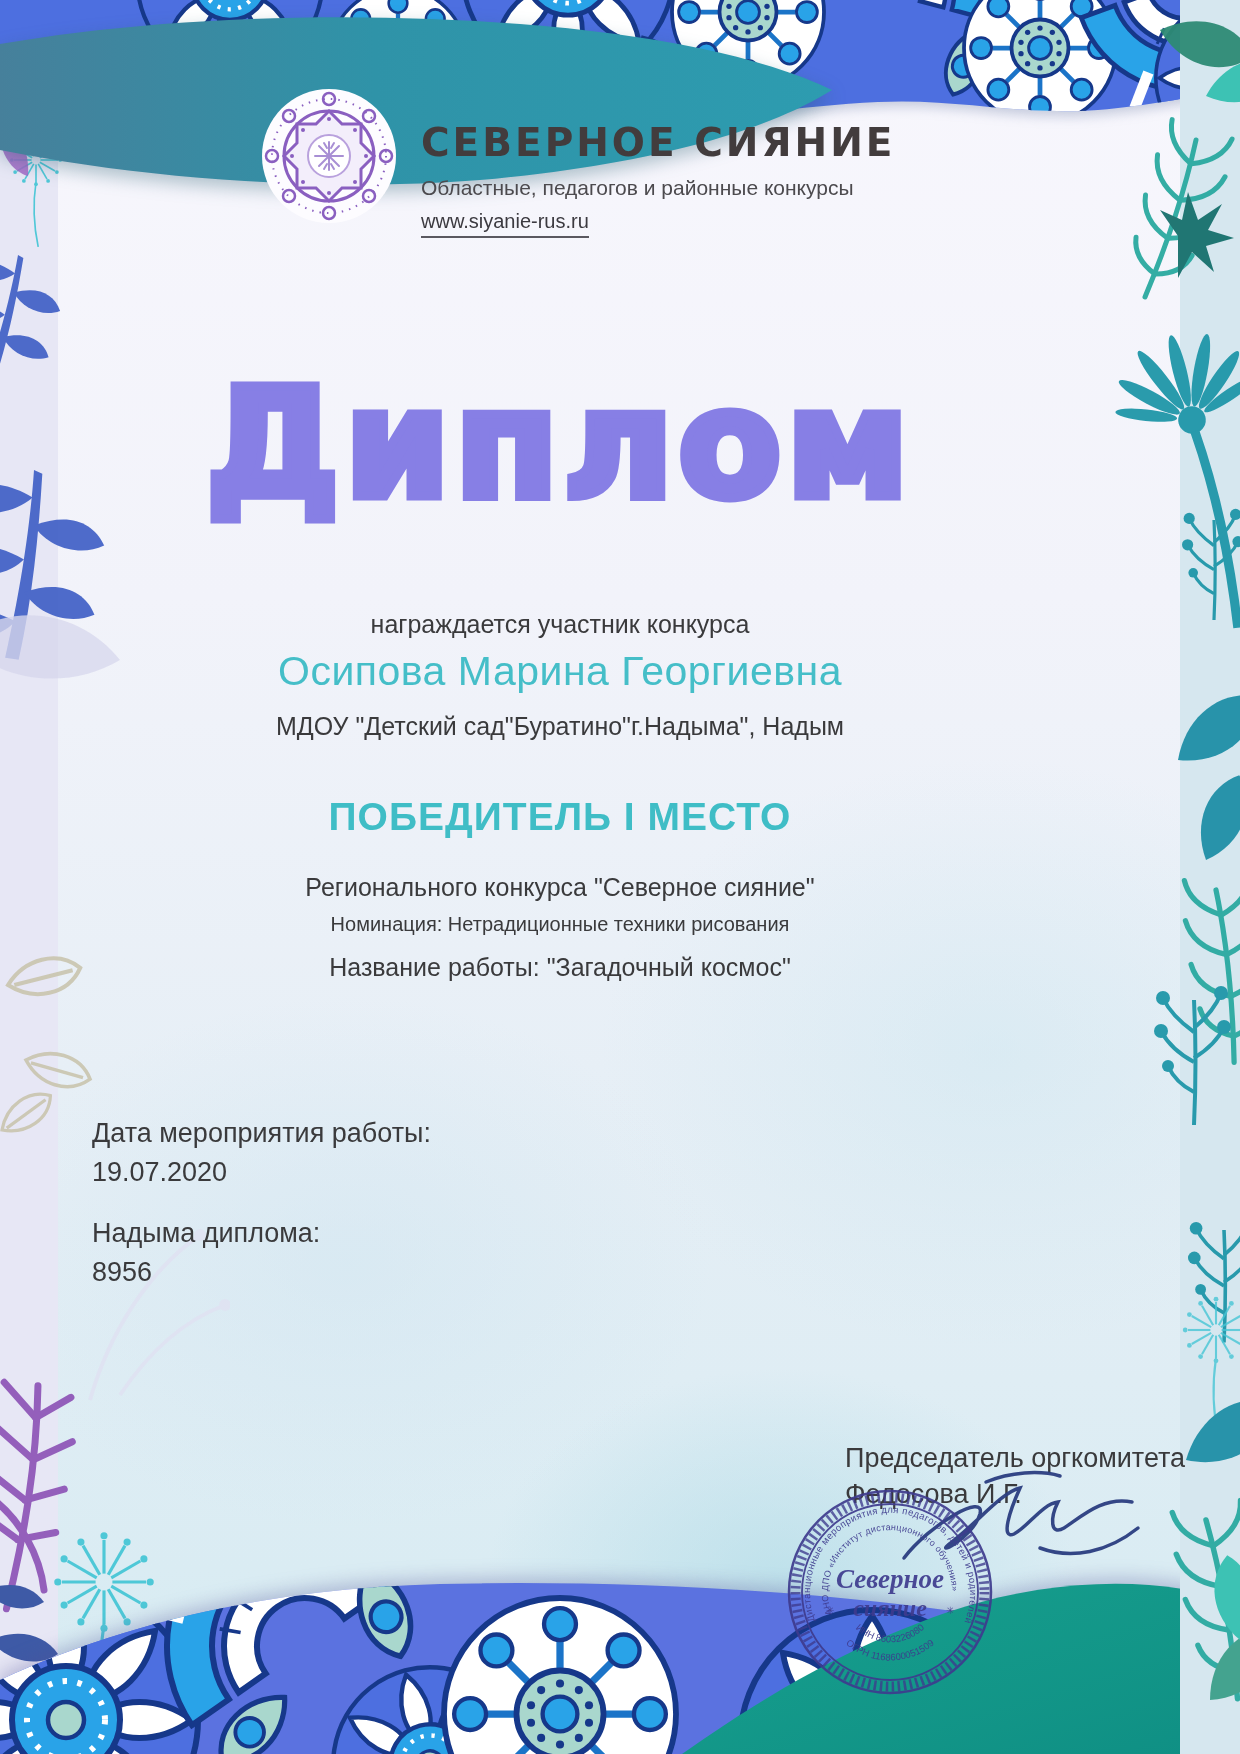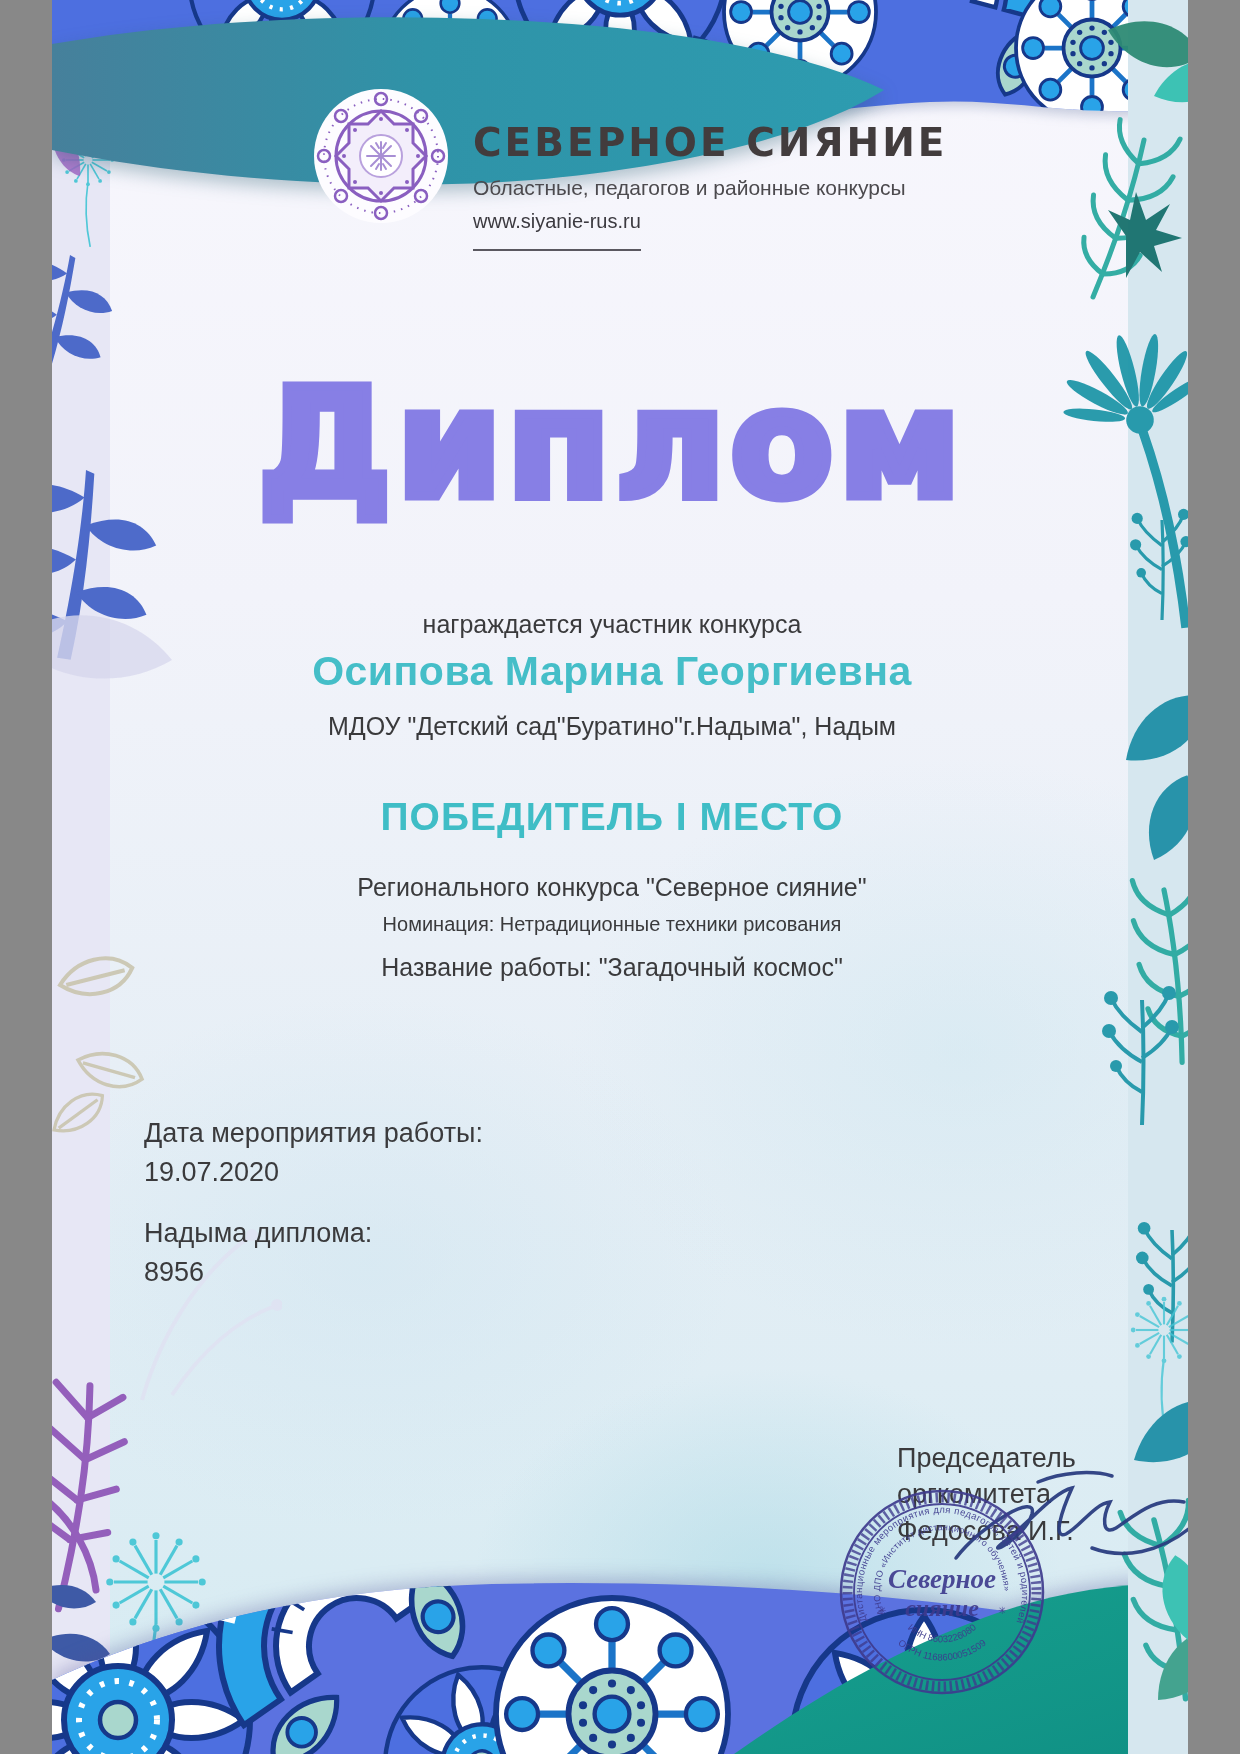--- a/index.html
+++ b/index.html
@@ -1,17 +1,17 @@
 <!DOCTYPE html>
 <html><head>
 <meta charset="utf-8">
 <style>
   html,body{margin:0;padding:0;background:#888;}
   .page{
-    position:relative;width:1136px;height:1754px;overflow:hidden;margin:0 auto;
+    position:relative;width:1240px;height:1754px;overflow:hidden;margin:0 auto;
     font-family:"Liberation Sans",sans-serif;
     background:
       radial-gradient(420px 300px at 63% 90%, rgba(168,216,228,.55), rgba(168,216,228,0) 70%),
       radial-gradient(520px 380px at 28% 72%, rgba(205,228,240,.45), rgba(205,228,240,0) 70%),
       radial-gradient(560px 420px at 80% 60%, rgba(198,228,238,.4), rgba(198,228,238,0) 70%),
       linear-gradient(180deg,#f8f7fd 0%,#f2f3fa 34%,#e4eef5 68%,#d5ebf2 100%);
   }
   svg{display:block}
   .abs{position:absolute}
   .strip-left{left:0;top:0;z-index:2}
@@ -19,26 +19,26 @@
   .top-band{left:0;top:0;z-index:3;filter:drop-shadow(0 5px 6px rgba(70,90,140,.28))}
   .top-swoosh{left:0;top:0;z-index:4;filter:drop-shadow(0 7px 9px rgba(35,90,110,.35))}
   .bottom-band{left:0;bottom:0;z-index:4;filter:drop-shadow(0 -5px 9px rgba(80,80,150,.33))}
   .header{left:255px;top:82px;z-index:6;display:flex;align-items:flex-start}
   .logo{width:148px;height:148px;flex:0 0 auto}
   .brand{margin-left:18px;padding-top:38px}
   .brand-title{font-family:"DejaVu Sans",sans-serif;font-weight:800;font-size:39px;
     letter-spacing:3px;color:#423c3d;white-space:nowrap}
   .brand-sub{font-size:21px;color:#4c4a4e;margin-top:10px;line-height:1.28}
   .brand-url{display:inline-block;font-size:20px;color:#3c3a40;margin-top:8px;
-    border-bottom:2px solid #5a5860;padding-bottom:16px;text-decoration:none;cursor:pointer}
+    border-bottom:2px solid #5a5860;padding-bottom:3px;text-decoration:none;cursor:pointer}
   .cline{position:absolute;left:55px;width:1010px;text-align:center;z-index:6;color:#3a3a3c}
   .doc-title{top:362px;font-family:"DejaVu Sans",sans-serif;font-weight:800;font-size:150px;
     letter-spacing:5px;color:#877fe5;-webkit-text-stroke:9px #877fe5;line-height:1.1}
   .intro{top:610px;font-size:25px}
-  .name{top:648px;font-size:41px;font-weight:700;color:#45bec8;letter-spacing:.5px}
+  .name{top:648px;font-size:41px;font-weight:400;color:#45bec8;letter-spacing:.5px}
   .org{top:712px;font-size:25px}
   .result{top:795px;font-size:39px;font-weight:800;color:#3fbdc6;letter-spacing:1px}
   .contest{top:873px;font-size:25px}
   .nomination{top:913px;font-size:20px}
   .work{top:953px;font-size:25px}
   .details{left:92px;top:1118px;z-index:6;font-size:27px;color:#3a3a3c}
   .details .lbl{margin-bottom:8px}
   .details .val{margin-bottom:30px}
   .signing{left:845px;top:1440px;z-index:6;font-size:27px;color:#3a3a3c;line-height:1.35}
   .sig-svg{left:890px;top:1462px;z-index:7}

